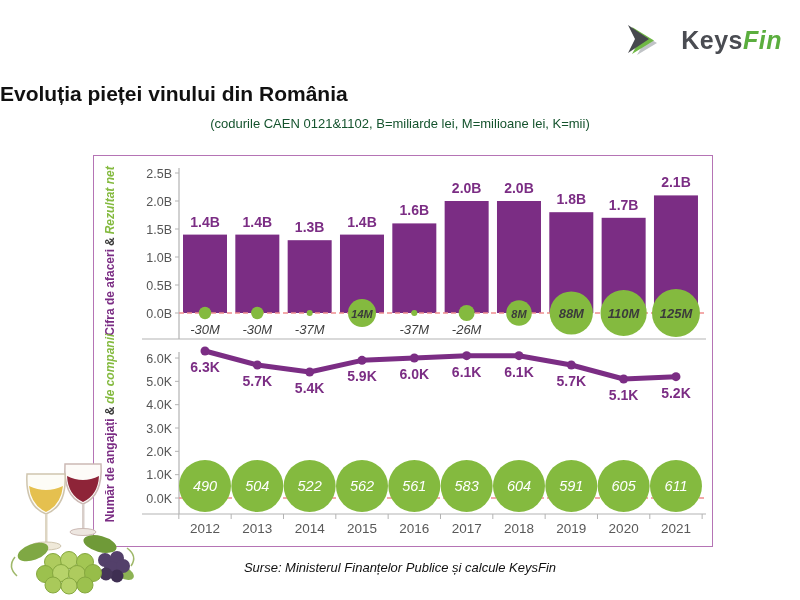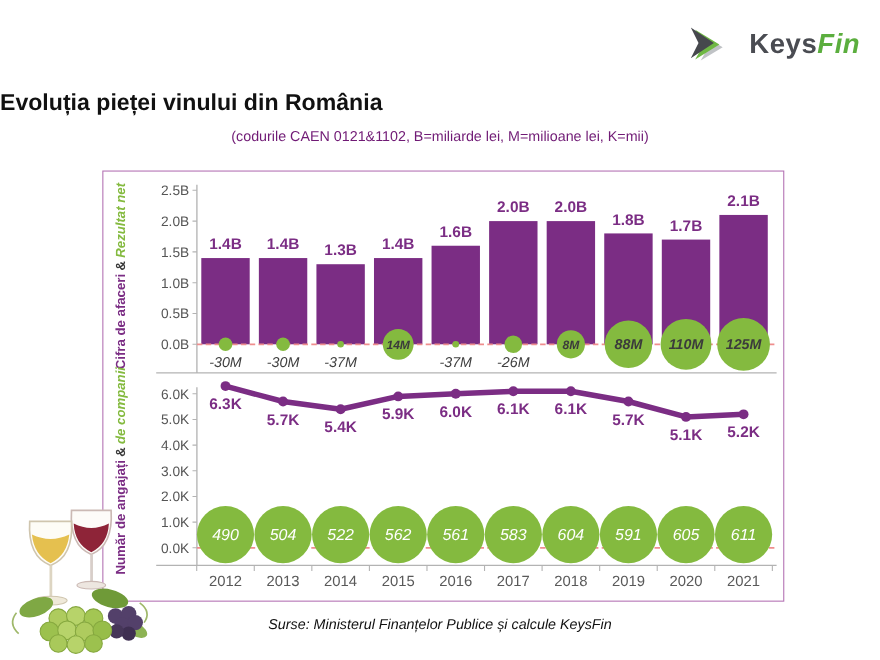--- a/index.html
+++ b/index.html
@@ -5,21 +5,21 @@
   html,body{margin:0;padding:0;}
   body{width:800px;height:600px;background:#ffffff;position:relative;overflow:hidden;
        font-family:"Liberation Sans", sans-serif;}
   .logo{position:absolute;top:22px;right:18px;display:flex;align-items:center;gap:20px;}
   .logo-text{font-size:25px;font-weight:bold;letter-spacing:0.5px;}
   .logo-keys{color:#4a4c52;}
   .logo-fin{color:#5bae3e;font-style:italic;}
   .title{position:absolute;top:82px;left:0;width:800px;text-align:left;
          font-size:21px;font-weight:bold;color:#111111;}
   .subtitle{position:absolute;top:116px;left:0;width:800px;text-align:center;
-         font-size:13px;color:#701a75;}
+         font-size:13px;color:#14532d;}
   .chart-frame{position:absolute;left:93px;top:155px;width:618px;height:390px;
          border:1px solid #b574b5;background:#ffffff;}
   .vlabel{position:absolute;width:260px;height:16px;text-align:center;white-space:nowrap;
          font-size:12px;font-weight:600;transform:rotate(-90deg);}
   .vlabel-top{left:-113px;top:87px;}
   .vlabel-bottom{left:-113px;top:264px;}
   .lbl-purple{color:#7b2d84;}
   .lbl-amp{color:#3a3a3a;padding:0 3px;}
   .lbl-green{color:#84ba3f;font-style:italic;}
   #chart-svg{position:absolute;left:0;top:0;}

